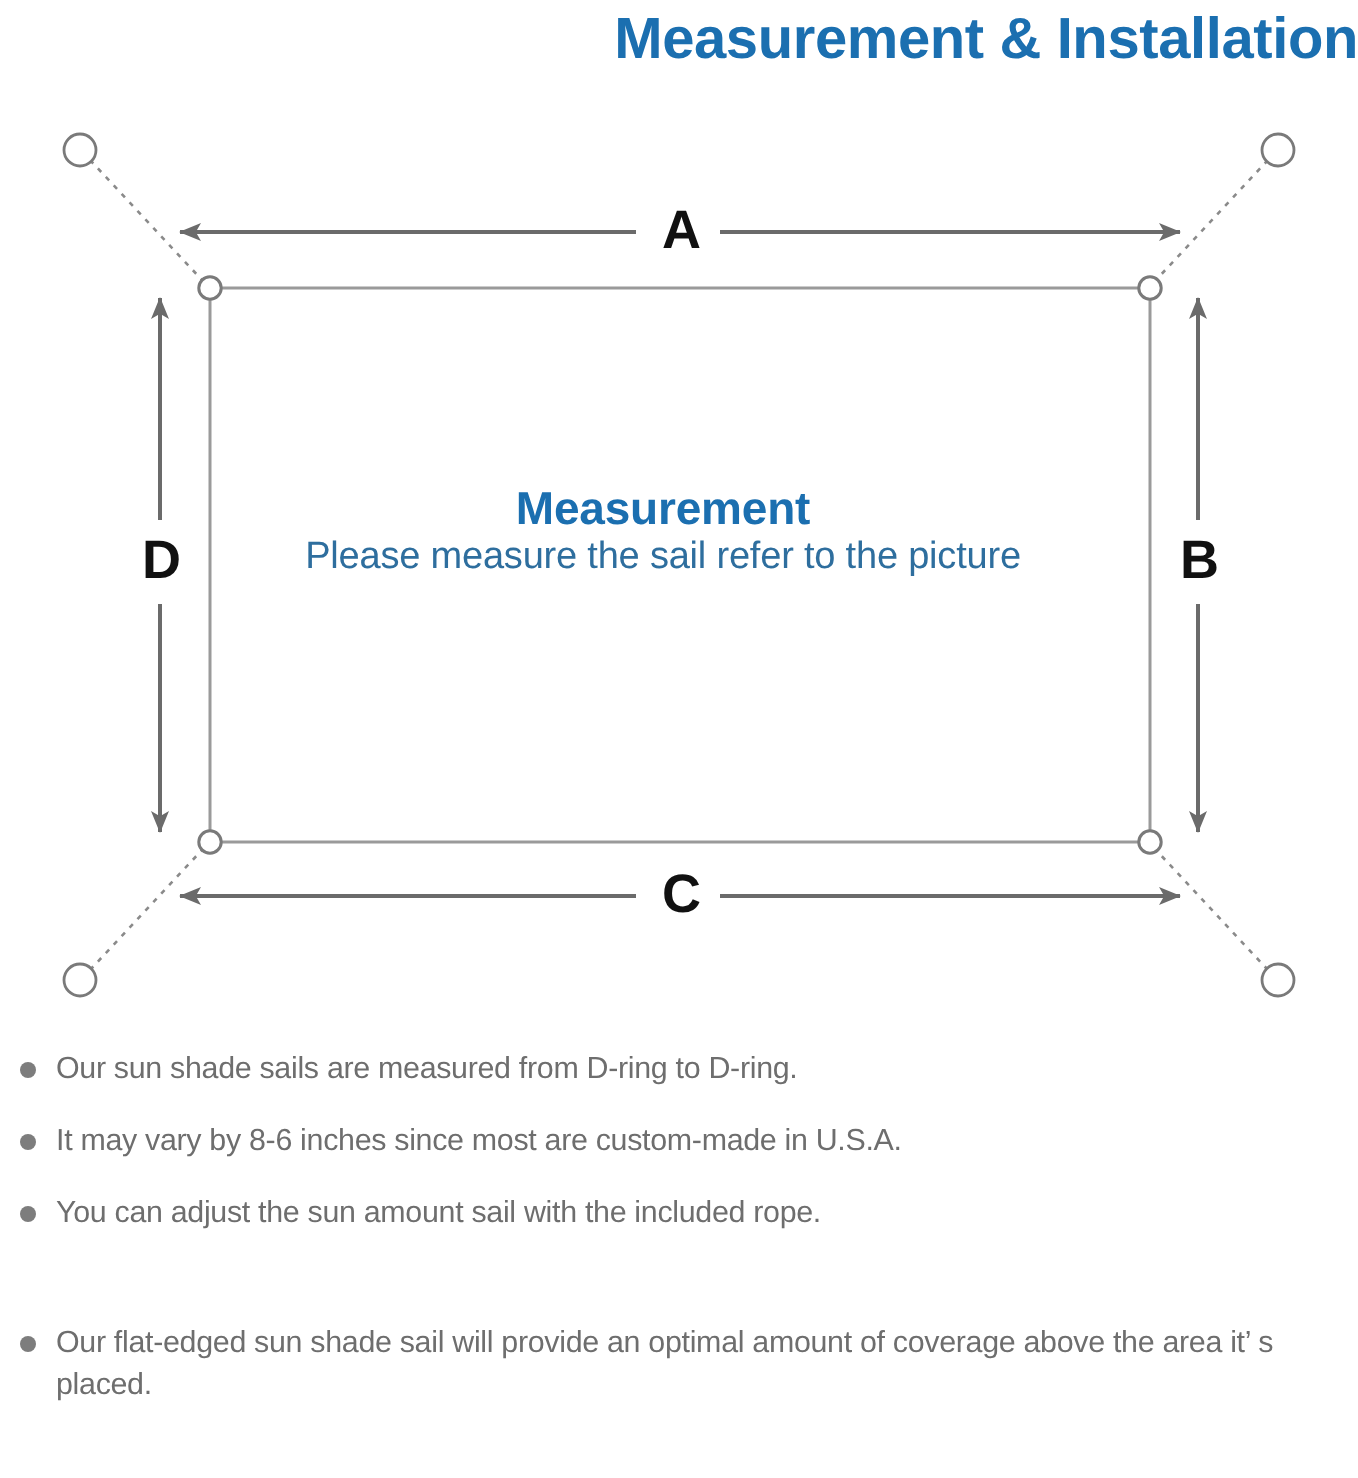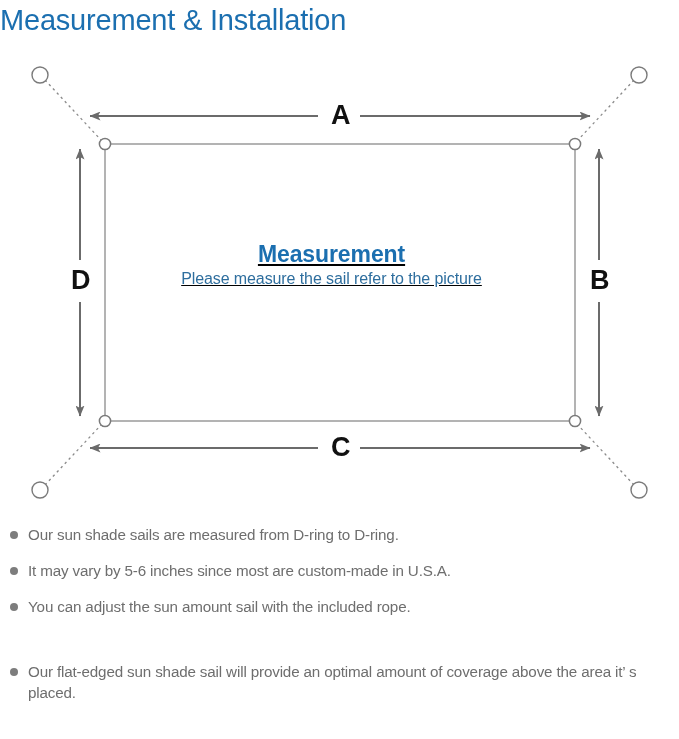--- a/index.html
+++ b/index.html
@@ -14,23 +14,23 @@
     overflow: hidden;
     position: relative;
   }
 
   
   .page-title {
     position: absolute;
     top: 0px;
     left: 0;
     width: 679px;
-    text-align: left;
+    text-align: right;
     font-size: 29px;
-    font-weight: normal;
+    font-weight: bold;
     color: #1B6FB0;
     letter-spacing: -0.2px;
     line-height: 40px;
     white-space: nowrap;
   }
 
   
   .diagram-wrap {
     position: absolute;
     top: 48px;
@@ -42,31 +42,30 @@
     display: block;
   }
 
   .center-label-block {
     position: absolute;
     left: 0;
     top: 192px;
     width: 663px;
     text-align: center;
     pointer-events: none;
-    text-decoration: underline;
   }
   .center-title {
     font-size: 23px;
     font-weight: bold;
     color: #1B6FB0;
     line-height: 28px;
     letter-spacing: -0.1px;
   }
   .center-sub {
-    font-size: 16px;
+    font-size: 19px;
     font-weight: normal;
     color: #2E6E9E;
     line-height: 22px;
     letter-spacing: -0.1px;
   }
 
   .dim-letter {
     position: absolute;
     font-size: 27px;
     font-weight: bold;
@@ -181,21 +180,21 @@
   </div>
 </div>
 
 <div class="notes">
   <div class="note-item">
     <span class="note-bullet"></span>
     <span>Our sun shade sails are measured from D-ring to D-ring.</span>
   </div>
   <div class="note-item">
     <span class="note-bullet"></span>
-    <span>It may vary by 5-6 inches since most are custom-made in U.S.A.</span>
+    <span>It may vary by 8-6 inches since most are custom-made in U.S.A.</span>
   </div>
   <div class="note-item">
     <span class="note-bullet"></span>
     <span>You can adjust the sun amount sail with the included rope.</span>
   </div>
   <div class="note-item">
     <span class="note-bullet"></span>
     <span>Our flat-edged sun shade sail will provide an optimal amount of coverage above the area it’ s placed.</span>
   </div>
 </div>

